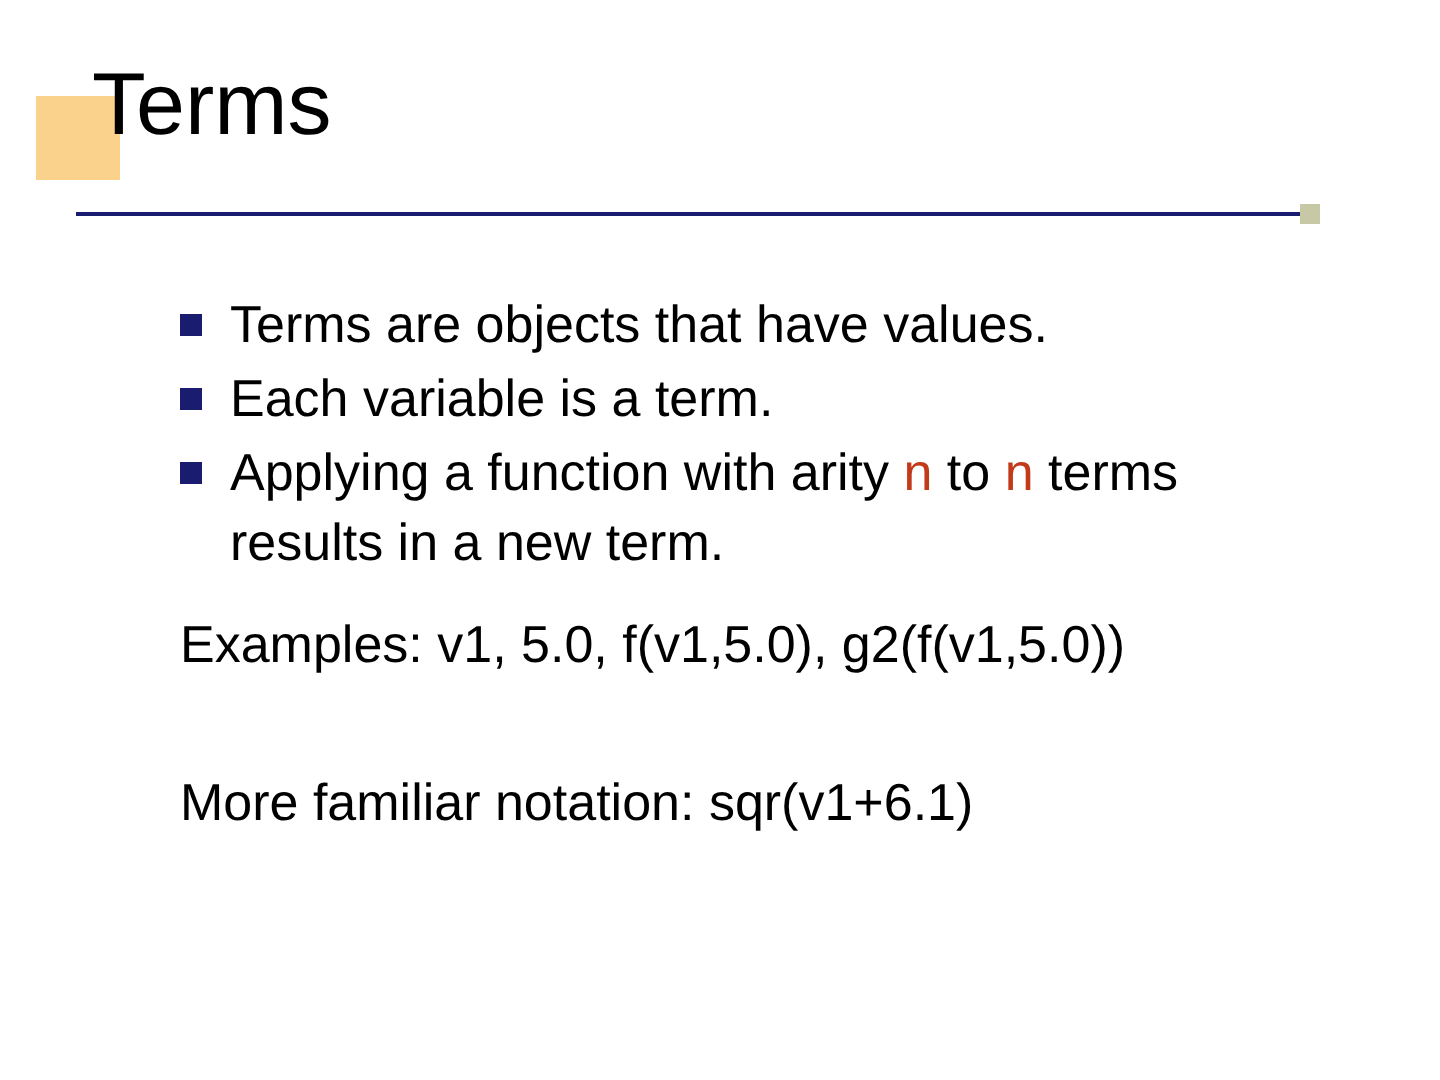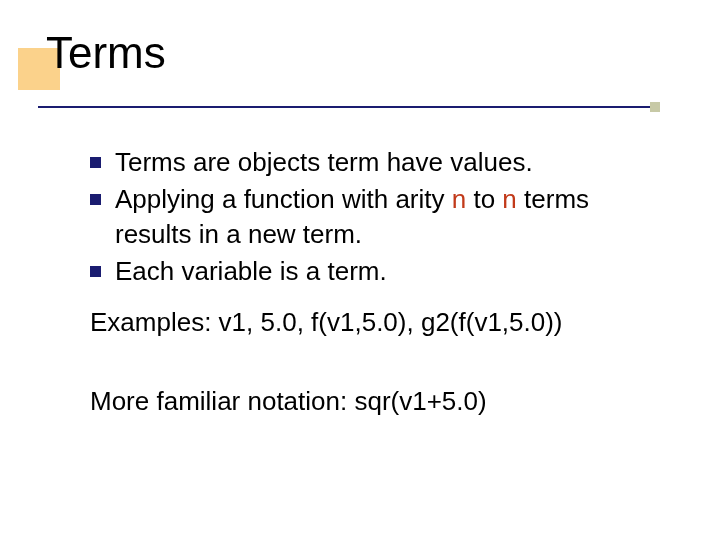--- a/index.html
+++ b/index.html
@@ -100,38 +100,38 @@
   <div class="accent-box"></div>
   <div class="title">Terms</div>
   <div class="rule"></div>
   <div class="rule-end"></div>
 
   <div class="body">
 
     <div class="row">
       <div class="bullet"></div>
       <div class="txt">
-        <span>Terms are objects term have values.</span><span class="hl"></span><span></span><span class="hl"></span><span></span>
+        <span>Terms are objects that have values.</span><span class="hl"></span><span></span><span class="hl"></span><span></span>
+      </div>
+    </div>
+
+    <div class="row">
+      <div class="bullet"></div>
+      <div class="txt">
+        <span>Each variable is a term.</span><span class="hl"></span><span></span><span class="hl"></span><span></span>
       </div>
     </div>
 
     <div class="row">
       <div class="bullet"></div>
       <div class="txt">
         <span>Applying a function with arity </span><span class="hl">n</span><span> to </span><span class="hl">n</span><span> terms results in a new term.</span>
       </div>
     </div>
 
-    <div class="row">
-      <div class="bullet"></div>
-      <div class="txt">
-        <span>Each variable is a term.</span><span class="hl"></span><span></span><span class="hl"></span><span></span>
-      </div>
-    </div>
-
     <div class="nobullet">Examples: v1,   5.0,  f(v1,5.0), g2(f(v1,5.0))</div>
 
     <div class="gap"></div>
 
-    <div class="nobullet">More familiar notation: sqr(v1+5.0)</div>
+    <div class="nobullet">More familiar notation: sqr(v1+6.1)</div>
 
   </div>
 </div>
 
 </body></html>

